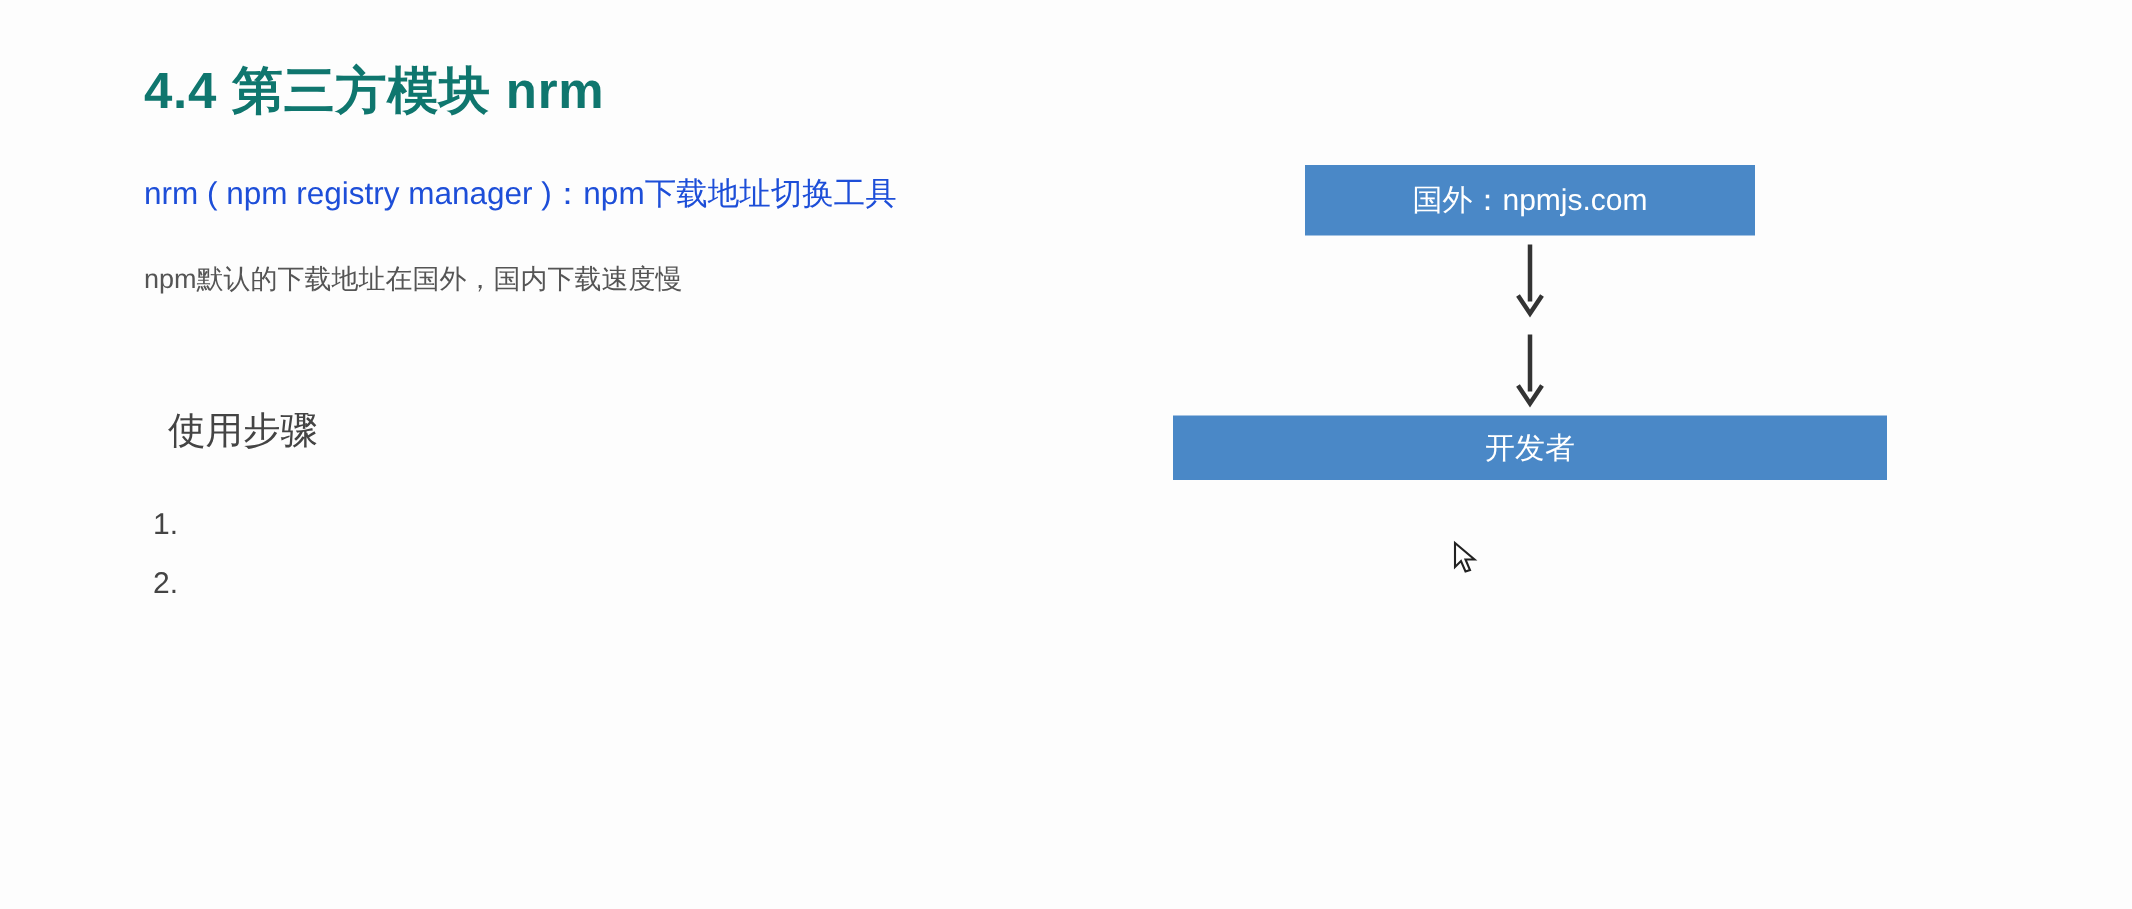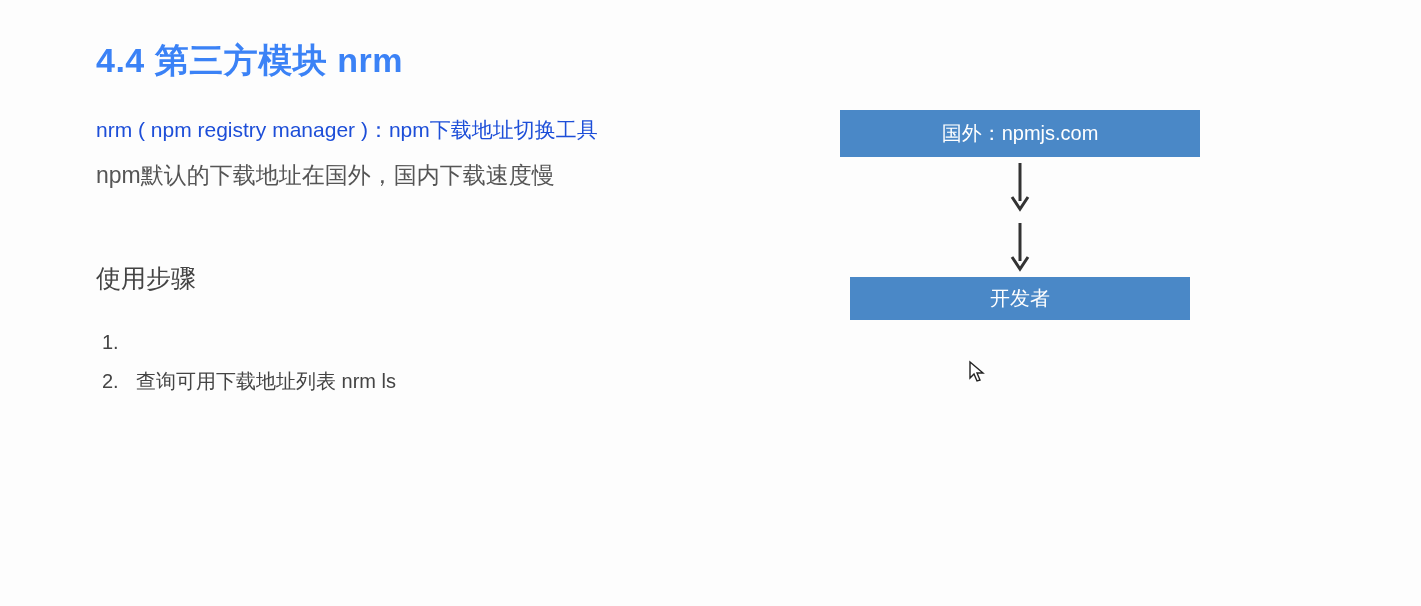--- a/index.html
+++ b/index.html
@@ -13,40 +13,41 @@
     }
     .left-col {
       position: absolute;
       left: 96px;
       top: 38px;
       width: 600px;
     }
     .title {
       font-size: 34px;
       font-weight: 700;
-      color: #3b82f6;
+      color: #0f766e;
       letter-spacing: 0.5px;
     }
     .subtitle1 {
       margin-top: 31px;
       font-size: 21px;
       color: #1d4ed8;
       line-height: 1.4;
     }
     .subtitle2 {
-      margin-top: 15px;
-      font-size: 23px;
+      margin-top: 30px;
+      font-size: 18px;
       color: #555;
       line-height: 1.4;
     }
     .steps-title {
       margin-top: 70px;
       font-size: 25px;
       color: #444;
       font-weight: 400;
+      margin-left: 16px;
     }
     .steps-list {
       margin-top: 28px;
       padding-left: 6px;
     }
     .step-item {
       font-size: 20px;
       color: #444;
       line-height: 1.95;
       display: flex;
@@ -65,27 +66,27 @@
       top: 110px;
       width: 400px;
       display: flex;
       flex-direction: column;
       align-items: center;
     }
     .box {
       background: #4a88c7;
       color: #fff;
       font-size: 20px;
-      width: 360px;
+      width: 300px;
       padding: 10px 0;
       text-align: center;
       font-weight: 400;
     }
     .box-last {
-      width: 340px;
+      width: 476px;
       padding: 8px 0;
     }
     .arrow-wrap {
       height: 60px;
       display: flex;
       align-items: center;
       justify-content: center;
       position: relative;
     }
     .cursor {
@@ -102,23 +103,20 @@
   <h1 class="title">4.4 第三方模块 nrm</h1>
   <p class="subtitle1">nrm ( npm registry manager )：npm下载地址切换工具</p>
   <p class="subtitle2">npm默认的下载地址在国外，国内下载速度慢</p>
   <h2 class="steps-title">使用步骤</h2>
   <div class="steps-list">
     <div class="step-item">
       <span class="step-num">1.</span>
     </div>
     <div class="step-item">
       <span class="step-num">2.</span>
-      <span>
-        <span>查询可用下载地址列表 nrm ls</span><span class="red-flag"></span><span></span>
-      </span>
     </div>
   </div>
 </div>
 
 <div class="right-col">
   <div class="box">国外：npmjs.com</div>
   <div class="arrow-wrap">
     <svg width="22" height="52" viewBox="0 0 22 52">
       <line x1="11" y1="2" x2="11" y2="40" stroke="#333" stroke-width="3"></line>
       <polyline points="3,36 11,48 19,36" fill="none" stroke="#333" stroke-width="3"></polyline>

